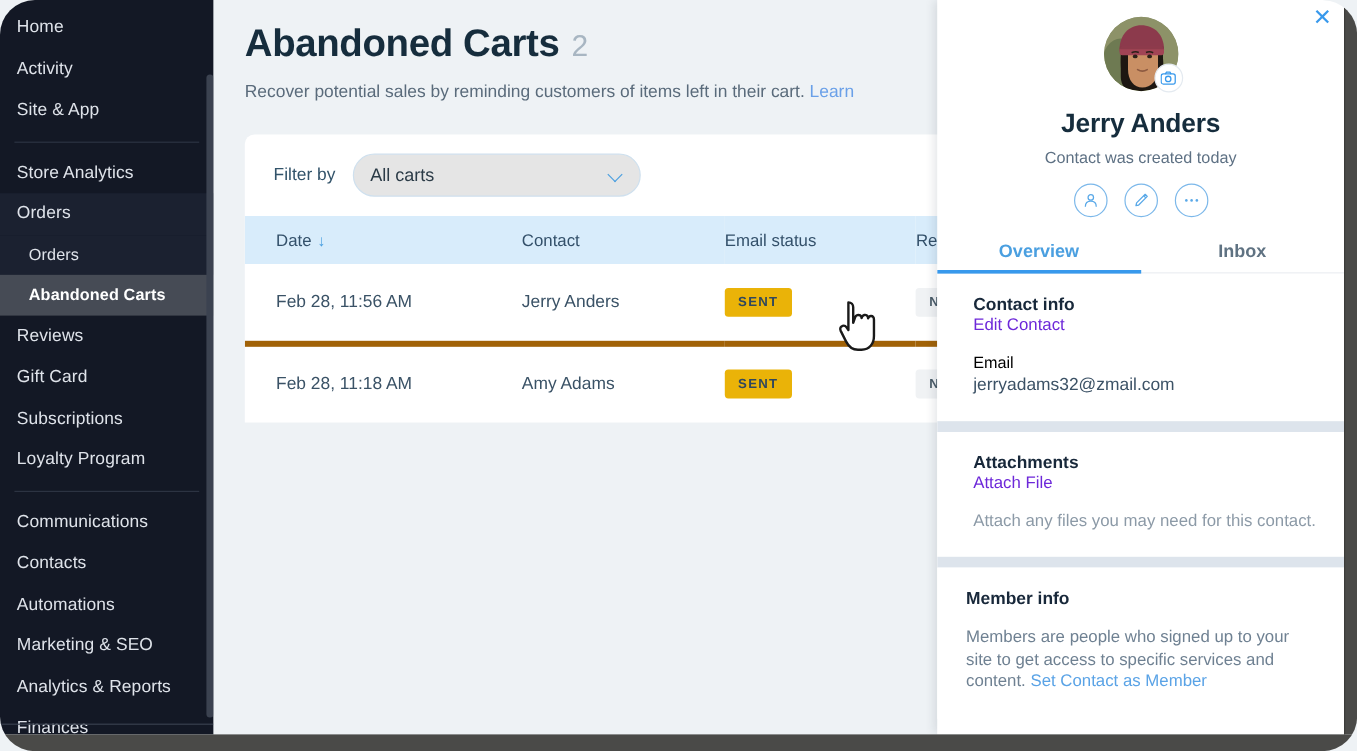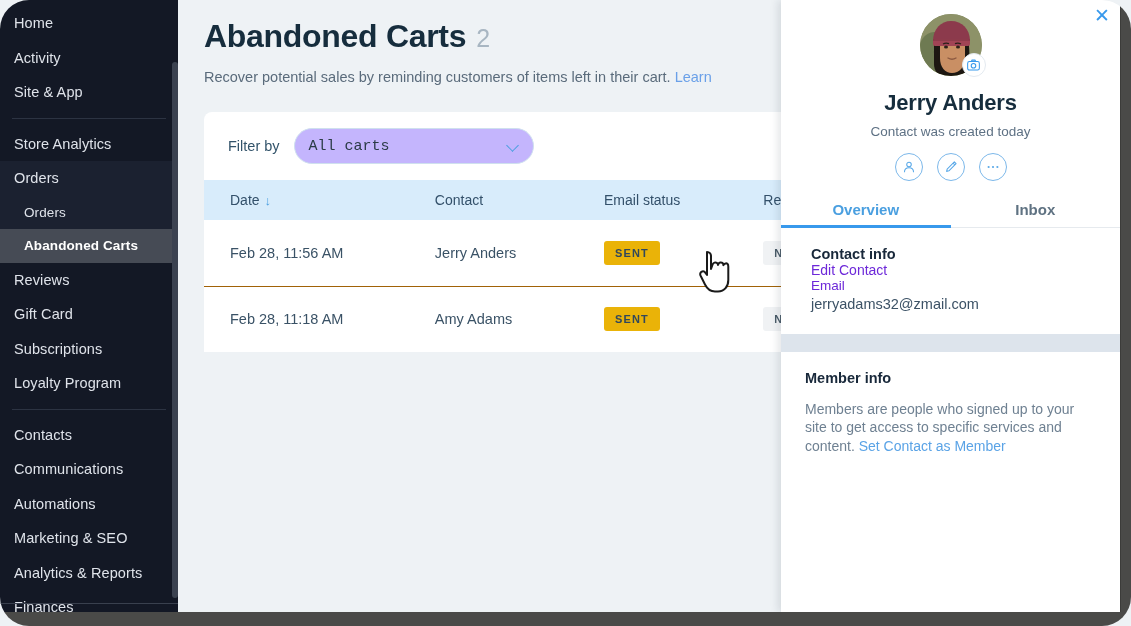--- a/index.html
+++ b/index.html
@@ -75,43 +75,42 @@
   }
   .filter-bar {
     display: flex; align-items: center; gap: 14px;
     height: 68px; padding: 0 24px;
   }
   .filter-label { font-size: 14.5px; color: #32536a; }
   .select {
     display: flex; align-items: center;
     width: 240px; height: 36px;
     border: 1px solid #cfe0ee; border-radius: 18px;
-    padding: 0 14px; background: #c4b5fd;
+    padding: 0 14px; background: #e5e5e5;
     justify-content: space-between;
-    font-family: Liberation Mono, monospace;
   }
   .select-value { font-size: 15px; color: #2b3b47; }
   .chev { width: 12px; height: 12px; position: relative; }
   .chev::before {
     content: ""; position: absolute; left: 1px; top: 1px;
     width: 8px; height: 8px;
     border-right: 1.6px solid #4a9fe0; border-bottom: 1.6px solid #4a9fe0;
     transform: rotate(45deg);
   }
 
   table.carts { width: 100%; border-collapse: collapse; }
   table.carts th {
     background: #d8ecfb; text-align: left;
     font-size: 14px; font-weight: normal; color: #33506a;
     padding: 12px 0 12px 0; height: 36px;
   }
   table.carts td {
     font-size: 14.5px; color: #3a5266;
     padding: 0; height: 66px;
-    border-bottom: 1px solid #a16207;
+    border-bottom: 5px solid #a16207;
     vertical-align: middle;
   }
   table.carts tr:last-child td { border-bottom: none; }
   .col-date   { width: 232px; padding-left: 26px !important; }
   .col-contact{ width: 170px; }
   .col-status { width: 160px; }
   .col-recov  { width: 242px; }
   .sort-arrow { color: #4a9fe0; font-size: 13px; margin-left: 5px; }
 
   .badge {
@@ -177,21 +176,21 @@
   .tab.active { color: #4a9fe0; }
   .tab.active::after {
     content: ""; position: absolute; left: 0; right: 0; bottom: -1px;
     height: 3px; background: #3899ec;
   }
   .section { padding: 18px 22px 22px 30px; background: #fff; }
   .section.indented-less { padding-left: 24px; }
   .sec-head { display: flex; align-items: baseline; justify-content: space-between; flex-direction: column; }
   .sec-title { font-size: 14.5px; font-weight: bold; color: #18283a; }
   .sec-link { font-size: 14px; color: #6d28d9; text-decoration: none; }
-  .field-label { font-size: 13.5px; color: #6d28d9; }
+  .field-label { font-size: 13.5px; color: #000000; margin-top: 17px; }
   .field-value { font-size: 14.5px; color: #3c5266; margin-top: 3px; }
   .sec-body { font-size: 14px; color: #8c9aa7; margin-top: 14px; line-height: 1.32; }
   .sec-body.dark { color: #6f8192; }
   .sec-body a { color: #5aa3e6; text-decoration: none; }
   .sec-divider { height: 9px; background: #dde4ec; }
 
   
   .vscroll-right {
     position: absolute; right: 0; top: 0;
     width: 11px; height: 612px; background: #4a4a48;
@@ -223,22 +222,22 @@
     <div class="nav-sep"></div>
     <div class="nav-item">Store Analytics</div>
     <div class="nav-item group-parent">Orders</div>
     <div class="nav-item sub">Orders</div>
     <div class="nav-item sub active">Abandoned Carts</div>
     <div class="nav-item">Reviews</div>
     <div class="nav-item">Gift Card</div>
     <div class="nav-item">Subscriptions</div>
     <div class="nav-item">Loyalty Program</div>
     <div class="nav-sep"></div>
+    <div class="nav-item">Communications</div>
     <div class="nav-item">Contacts</div>
-    <div class="nav-item">Communications</div>
     <div class="nav-item">Automations</div>
     <div class="nav-item">Marketing &amp; SEO</div>
     <div class="nav-item">Analytics &amp; Reports</div>
     <div class="nav-item">Finances</div>
     <div class="sidebar-bottomline"></div>
     <div class="sidebar-scrollbar"></div>
   </nav>
 
   <main class="main">
     <div class="page-title-row">
@@ -373,20 +372,27 @@
       <div class="sec-head">
         <span class="sec-title">Contact info</span>
         <a href="#" class="sec-link">Edit Contact</a>
       </div>
       <div class="field-label">Email</div>
       <div class="field-value">jerryadams32@zmail.com</div>
     </div>
 
     <div class="sec-divider"></div>
 
+    <div class="section">
+      <div class="sec-head">
+        <span class="sec-title">Attachments</span>
+        <a href="#" class="sec-link">Attach File</a>
+      </div>
+      <div class="sec-body">Attach any files you may need for this contact.</div>
+    </div>
 
     <div class="sec-divider"></div>
 
     <div class="section indented-less">
       <div class="sec-head">
         <span class="sec-title">Member info</span>
       </div>
       <div class="sec-body dark"><span>Members are people who signed up to your site to get access to specific services and content. </span><a href="#">Set Contact as Member</a></div>
     </div>
   </aside>

